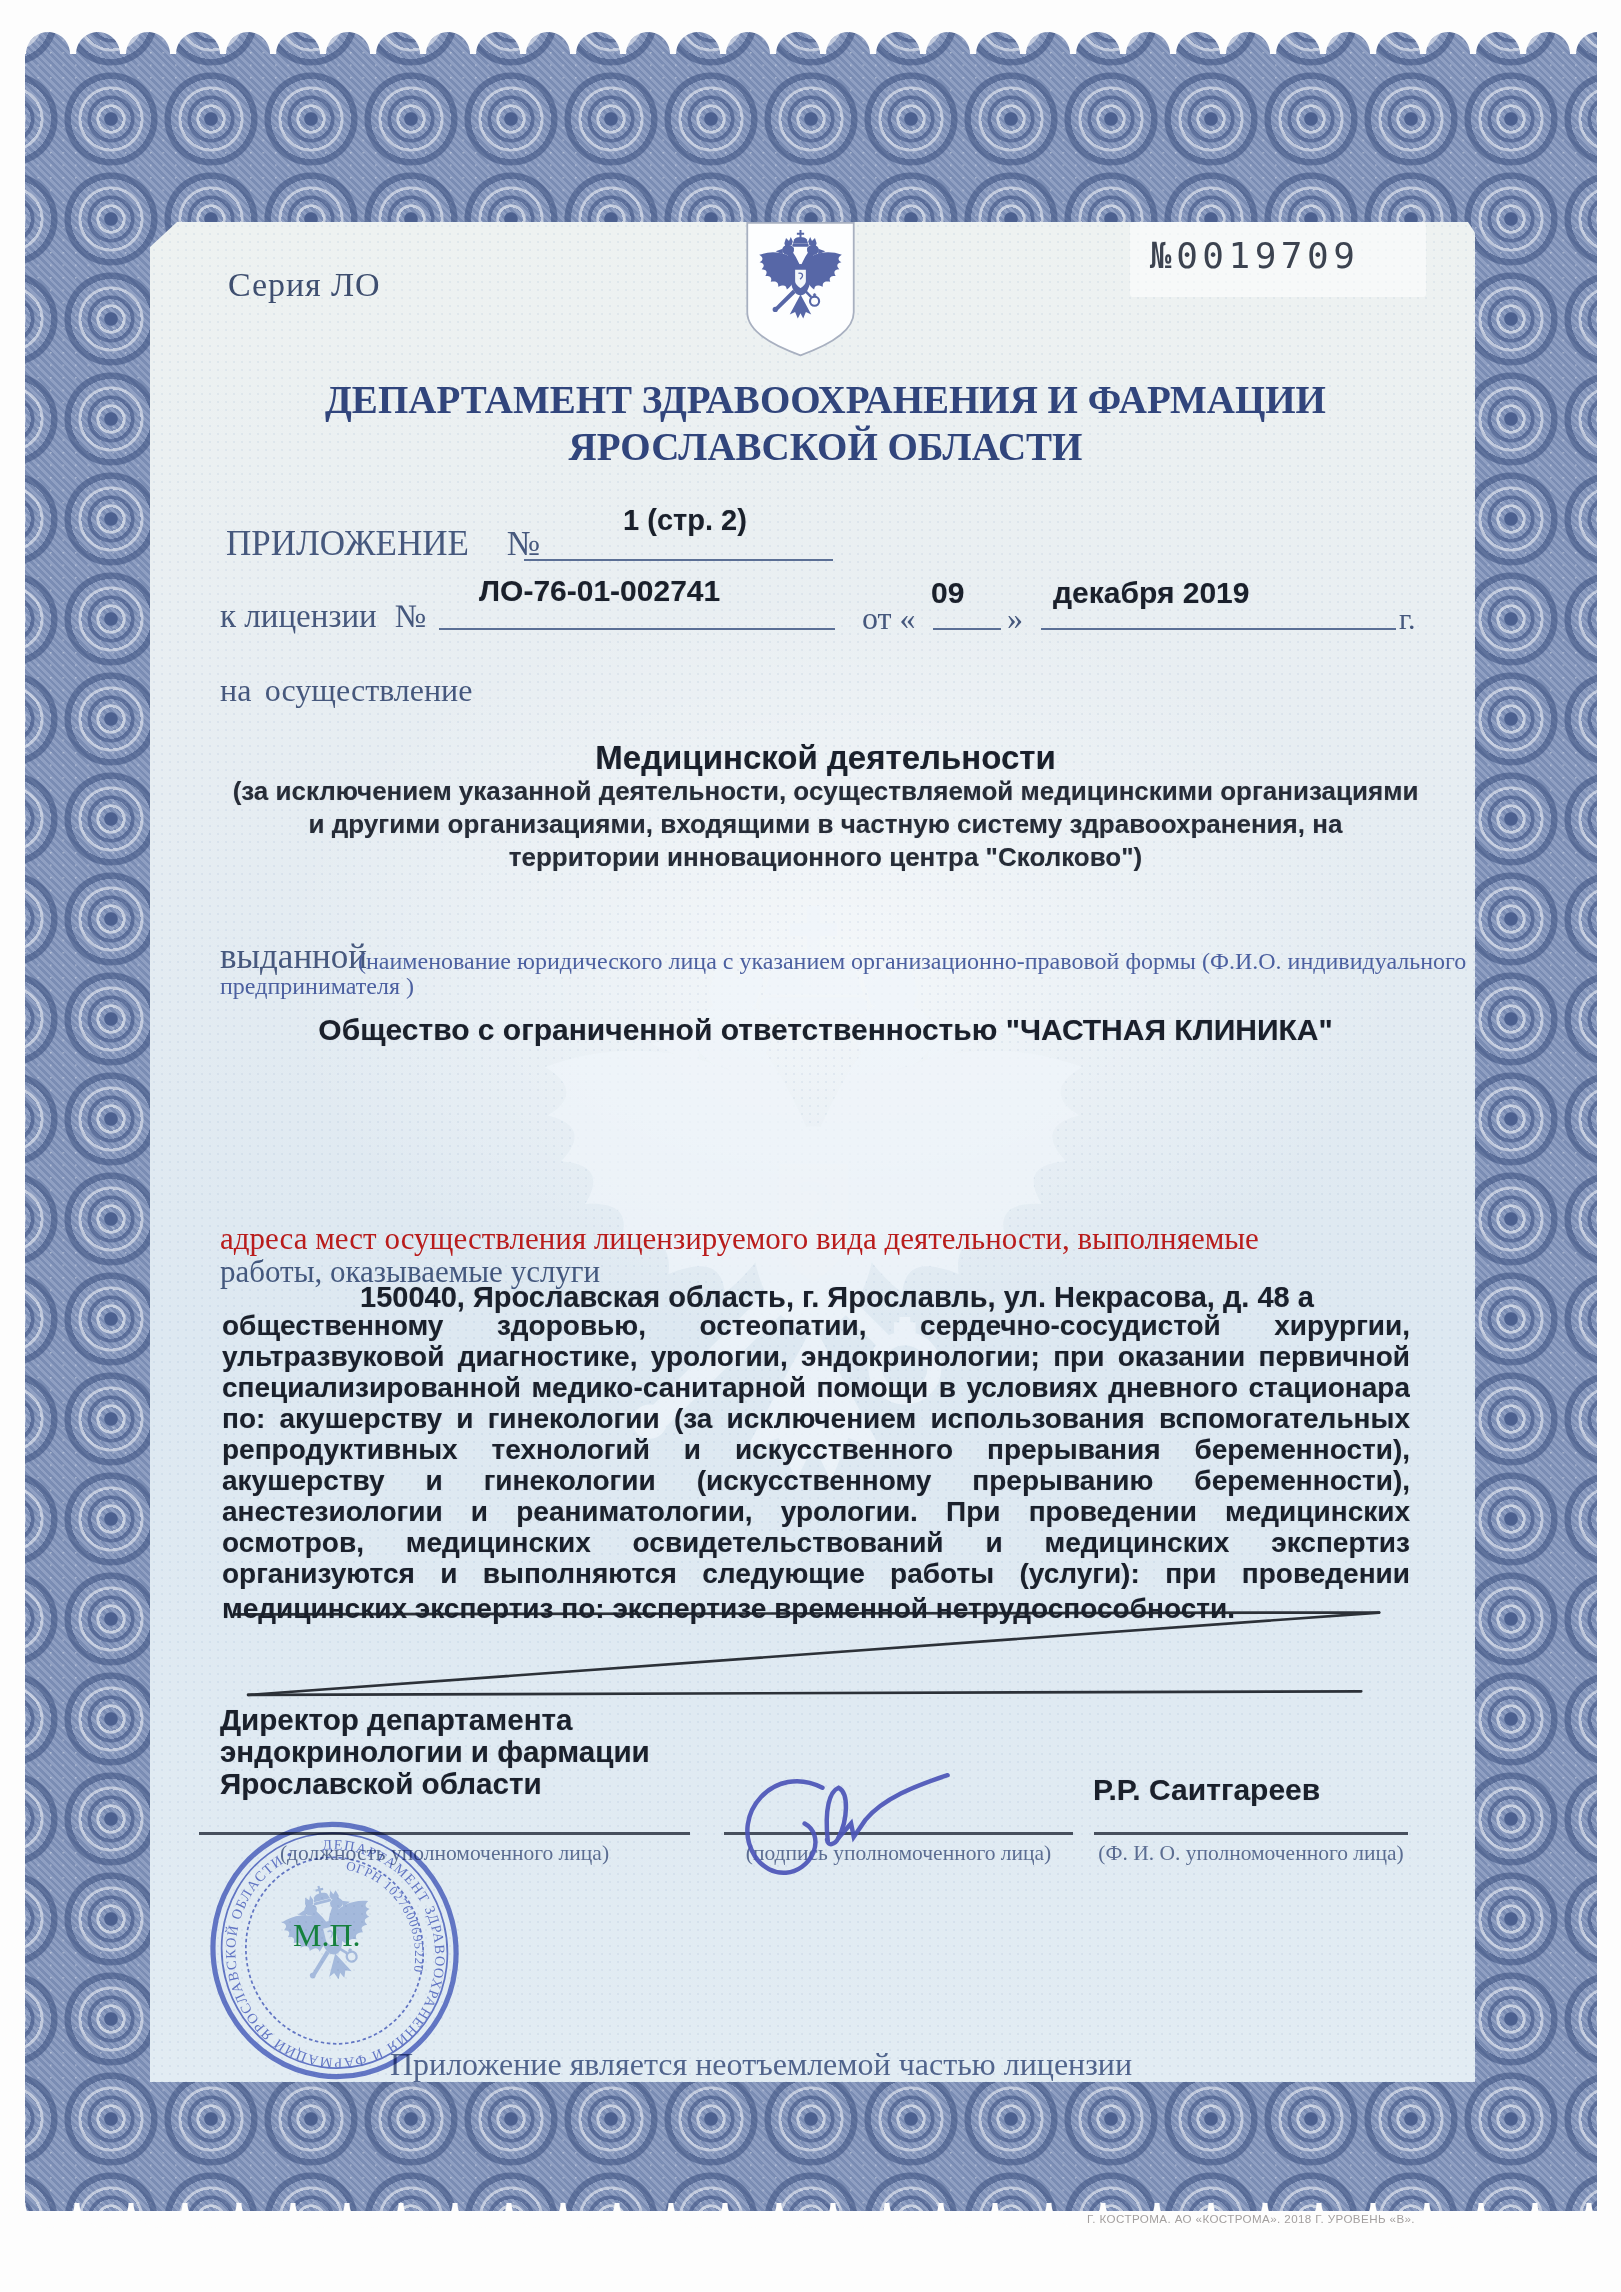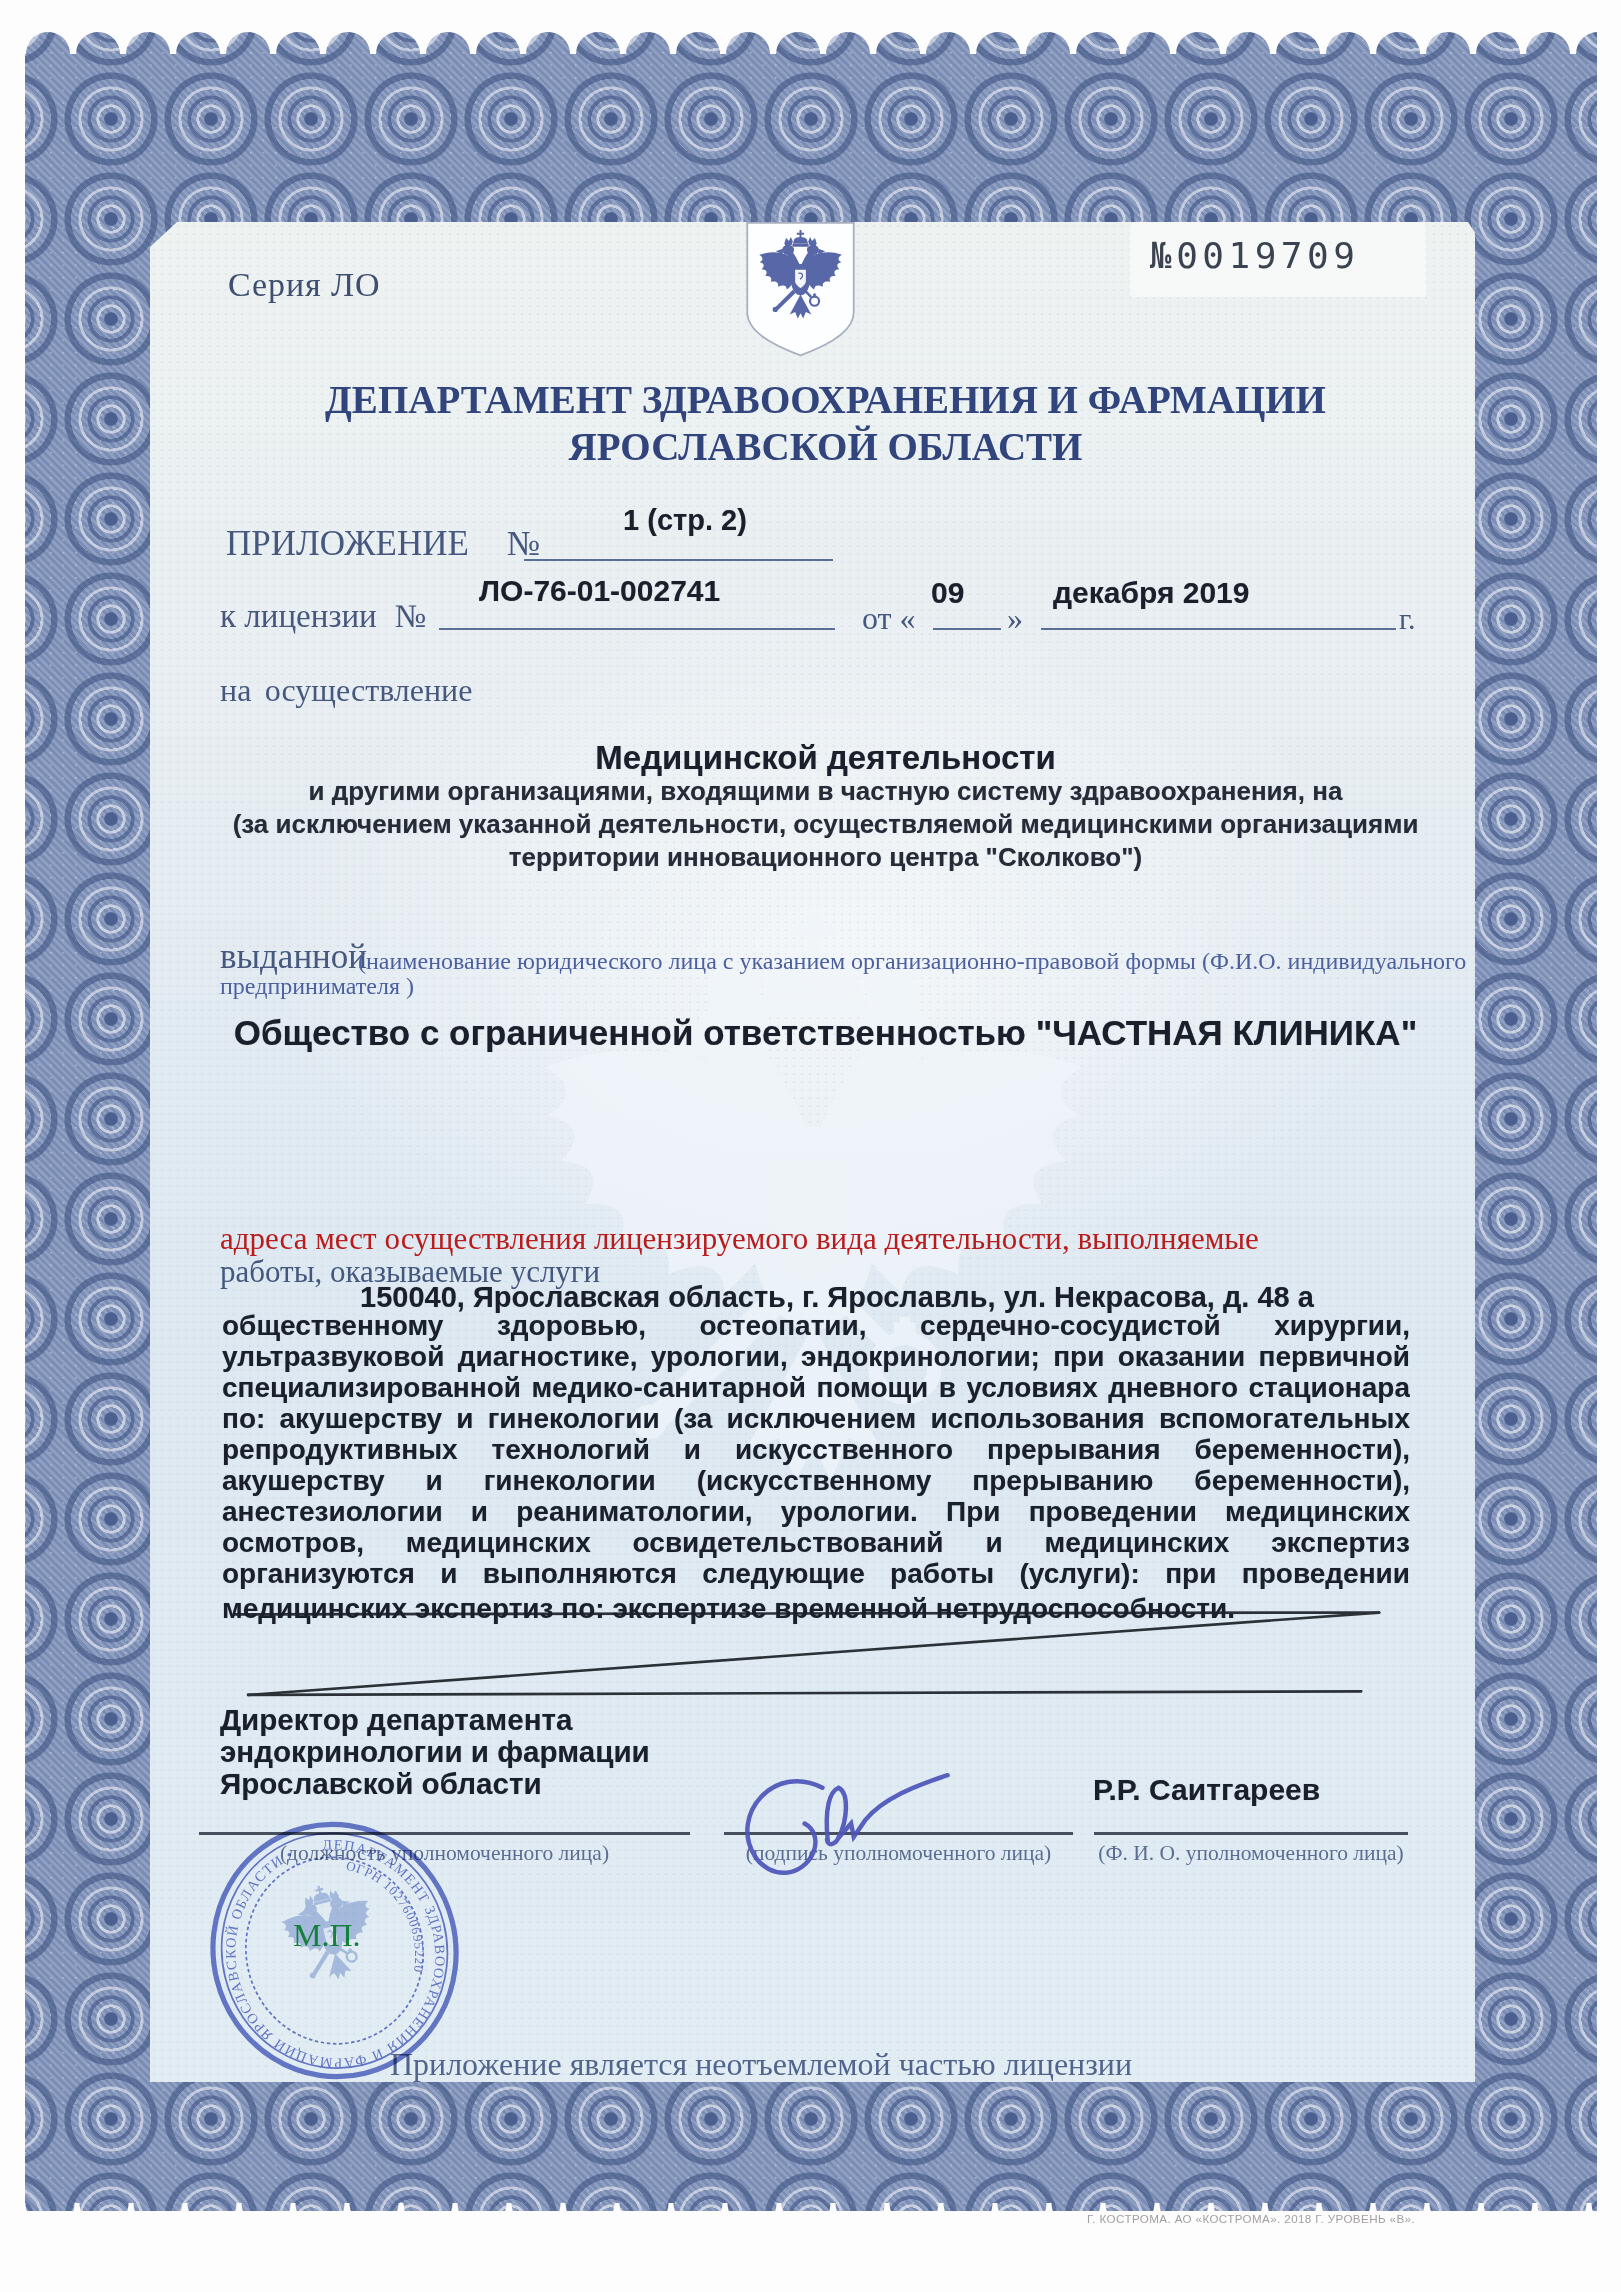--- a/index.html
+++ b/index.html
@@ -127,29 +127,29 @@
   <div class="uline" style="left:439px;top:628px;width:396px"></div>
   <div class="abs serif" style="left:862px;top:600px;font-size:32px">от «</div>
   <div class="uline" style="left:933px;top:628px;width:68px"></div>
   <div class="abs serif" style="left:1007px;top:600px;font-size:32px">»</div>
   <div class="uline" style="left:1041px;top:628px;width:355px"></div>
   <div class="abs serif" style="left:1399px;top:602px;font-size:30px">г.</div>
 
   <div class="abs serif" style="left:220px;top:672px;font-size:32px;word-spacing:5.4px">на  осуществление</div>
   <div class="abs center sansb" style="top:725px;font-size:33px">Медицинской деятельности</div>
   <div class="abs center sansb" style="top:761px;font-size:26px;line-height:33px;font-weight:bold;color:#262c37">
+    <div>(за исключением указанной деятельности, осуществляемой медицинскими организациями</div>
     <div>и другими организациями, входящими в частную систему здравоохранения, на</div>
-    <div>(за исключением указанной деятельности, осуществляемой медицинскими организациями</div>
     <div>территории инновационного центра "Сколково")</div>
   </div>
 
   <div class="abs serif" style="left:220px;top:937px;font-size:35px">выданной</div>
   <div class="abs serif" style="left:358px;top:948px;font-size:24px;color:#4c60a0">(наименование юридического лица с указанием организационно-правовой формы (Ф.И.О. индивидуального</div>
   <div class="abs serif" style="left:220px;top:973px;font-size:24px;color:#4c60a0">предпринимателя )</div>
-  <div class="abs center sansb" style="top:999px;font-size:35px">Общество с ограниченной ответственностью "ЧАСТНАЯ КЛИНИКА"</div>
+  <div class="abs center sansb" style="top:999px;font-size:30px">Общество с ограниченной ответственностью "ЧАСТНАЯ КЛИНИКА"</div>
 
   <div class="abs serif" style="left:220px;top:1221px;font-size:31px;color:#b91c1c">адреса мест осуществления лицензируемого вида деятельности, выполняемые</div>
   <div class="abs serif" style="left:220px;top:1254px;font-size:31px;color:#44587e">работы, оказываемые услуги</div>
   <div class="abs sansb" style="left:360px;top:1281px;font-size:29px">150040, Ярославская область, г. Ярославль, ул. Некрасова, д. 48 а</div>
   <div class="abs sansb" style="left:222px;top:1310px;width:1188px;height:279px;overflow:hidden;font-size:28px;line-height:31px;text-align:justify;text-align-last:justify">общественному здоровью, остеопатии, сердечно-сосудистой хирургии, ультразвуковой диагностике, урологии, эндокринологии; при оказании первичной специализированной медико-санитарной помощи в условиях дневного стационара по: акушерству и гинекологии (за исключением использования вспомогательных репродуктивных технологий и искусственного прерывания беременности), акушерству и гинекологии (искусственному прерыванию беременности), анестезиологии и реаниматологии, урологии. При проведении медицинских осмотров, медицинских освидетельствований и медицинских экспертиз организуются и выполняются следующие работы (услуги): при проведении</div>
   <div class="abs sansb" style="left:222px;top:1593px;font-size:28px">медицинских экспертиз по: экспертизе временной нетрудоспособности.</div>
 
   <div class="zlines">
     <svg width="1191" height="103" viewBox="0 0 1330 115">
       <g stroke="#2c3138" stroke-width="3" stroke-linecap="round">

